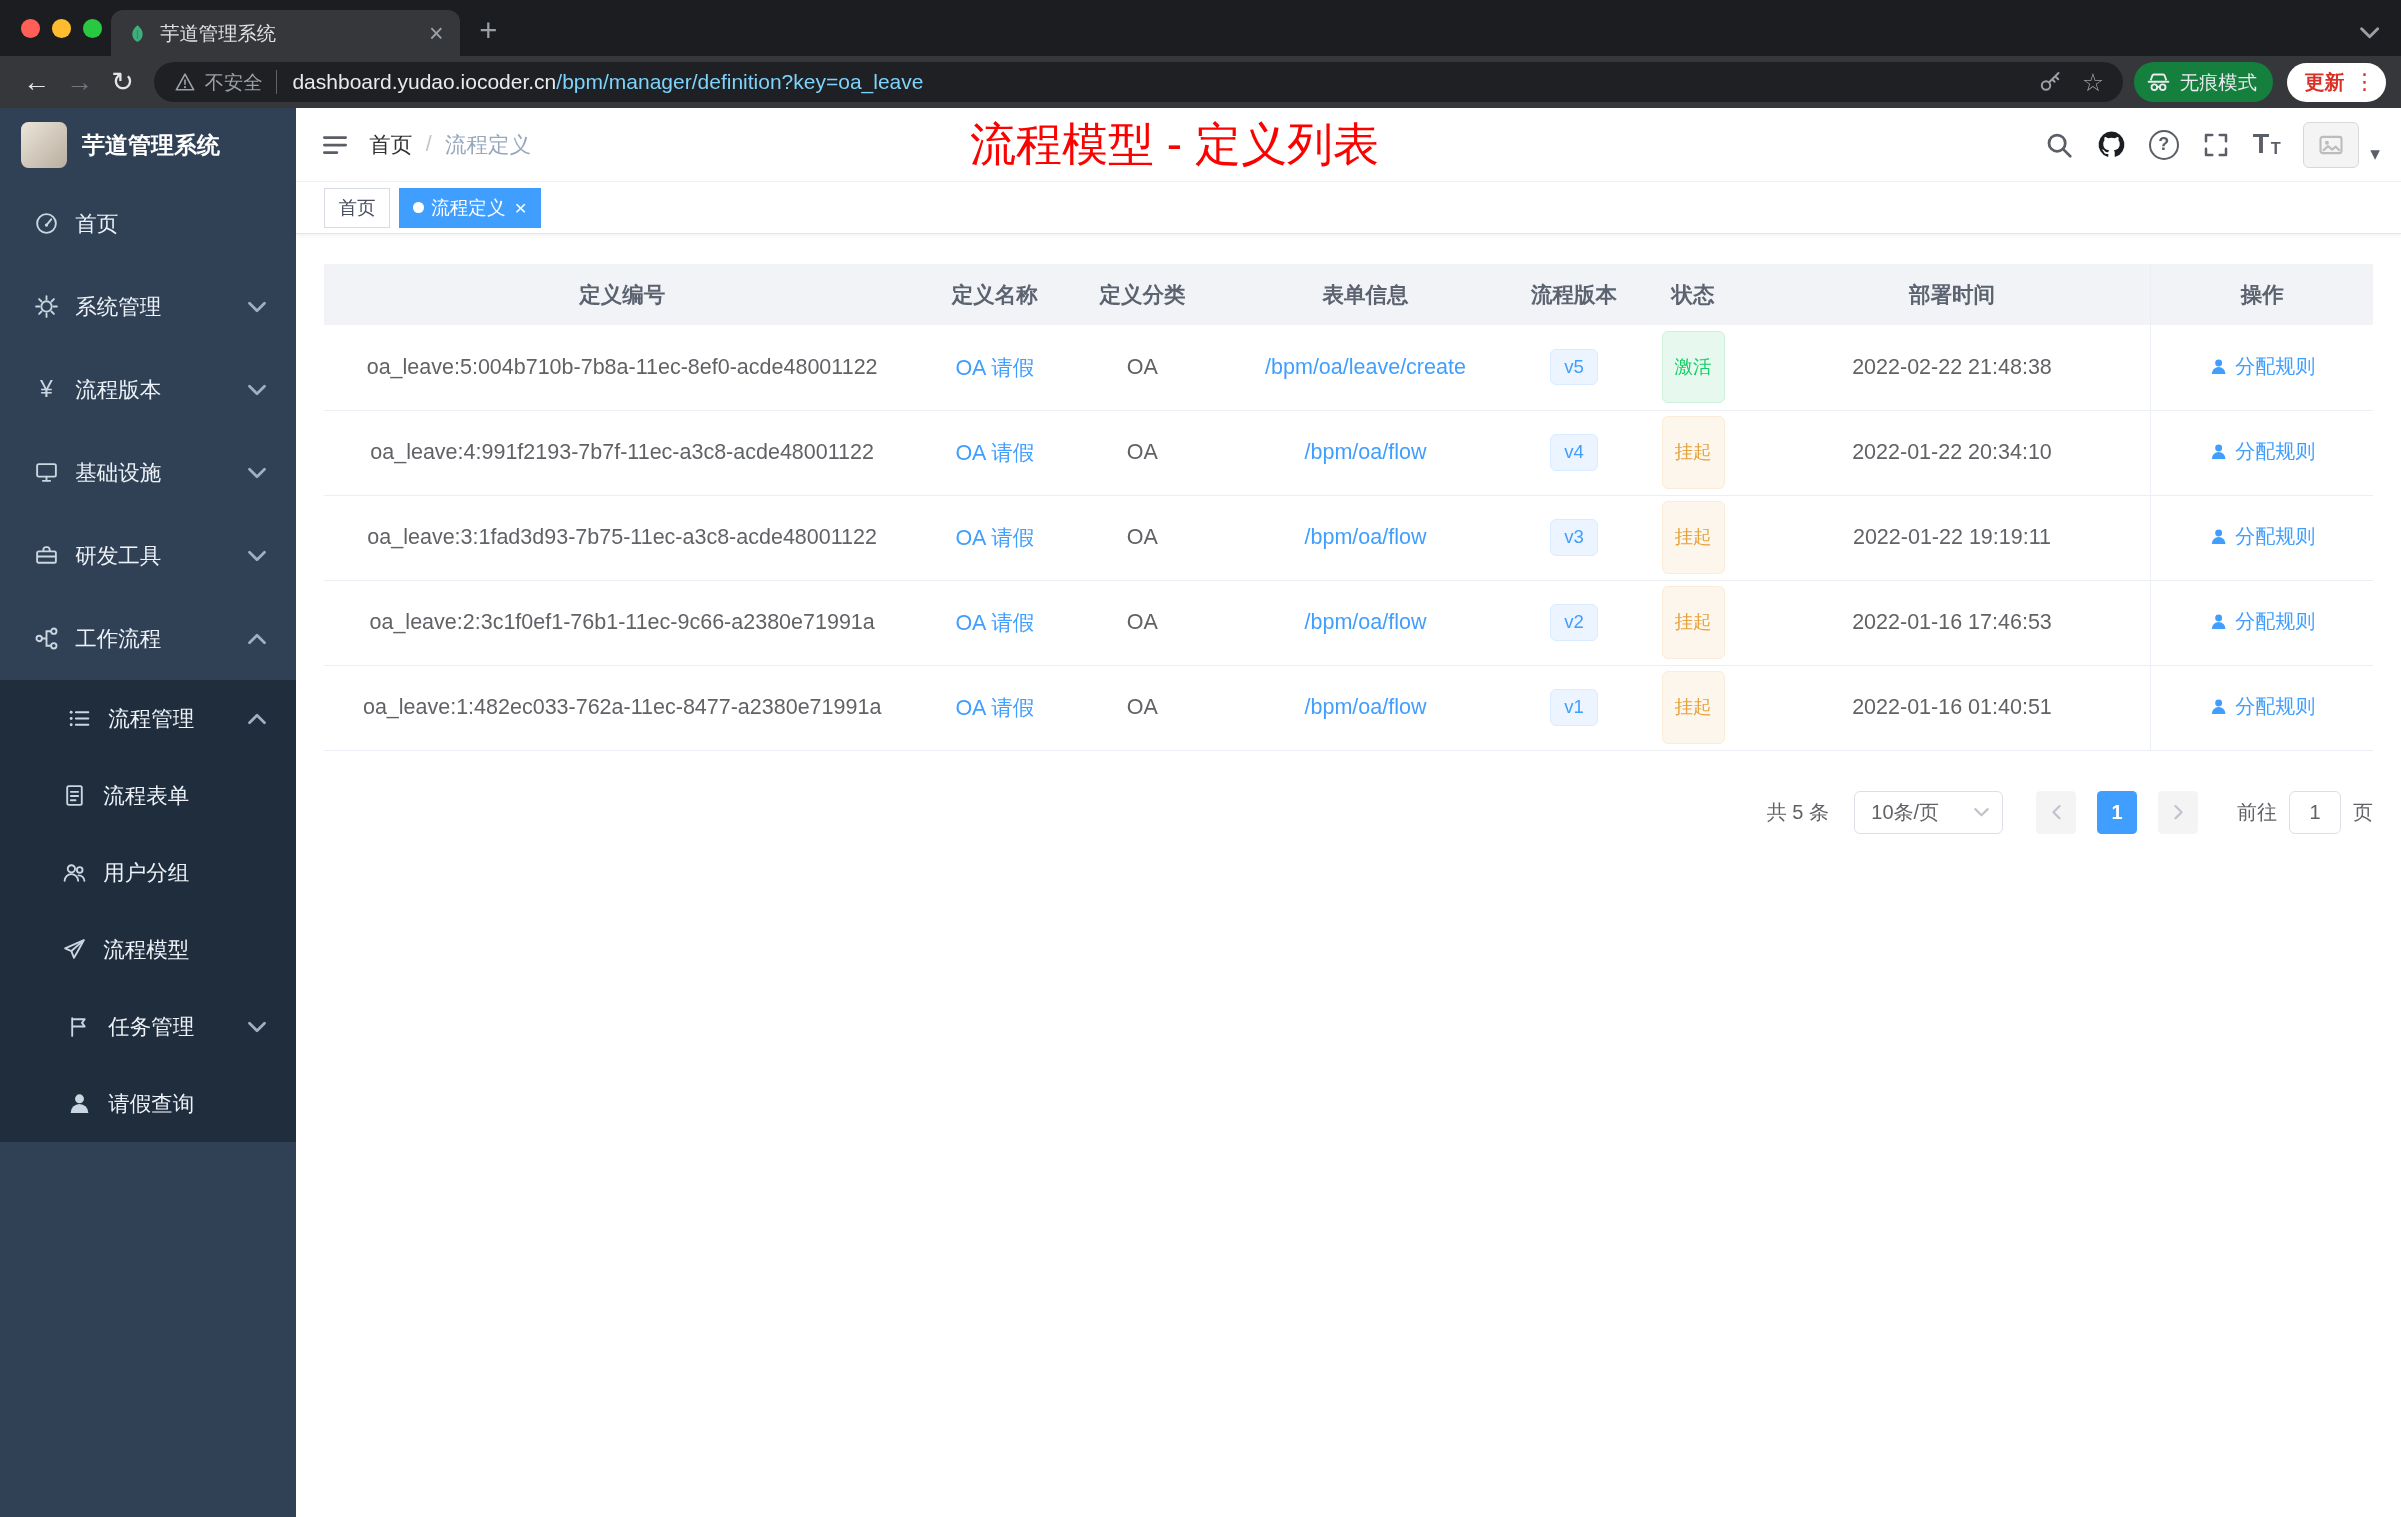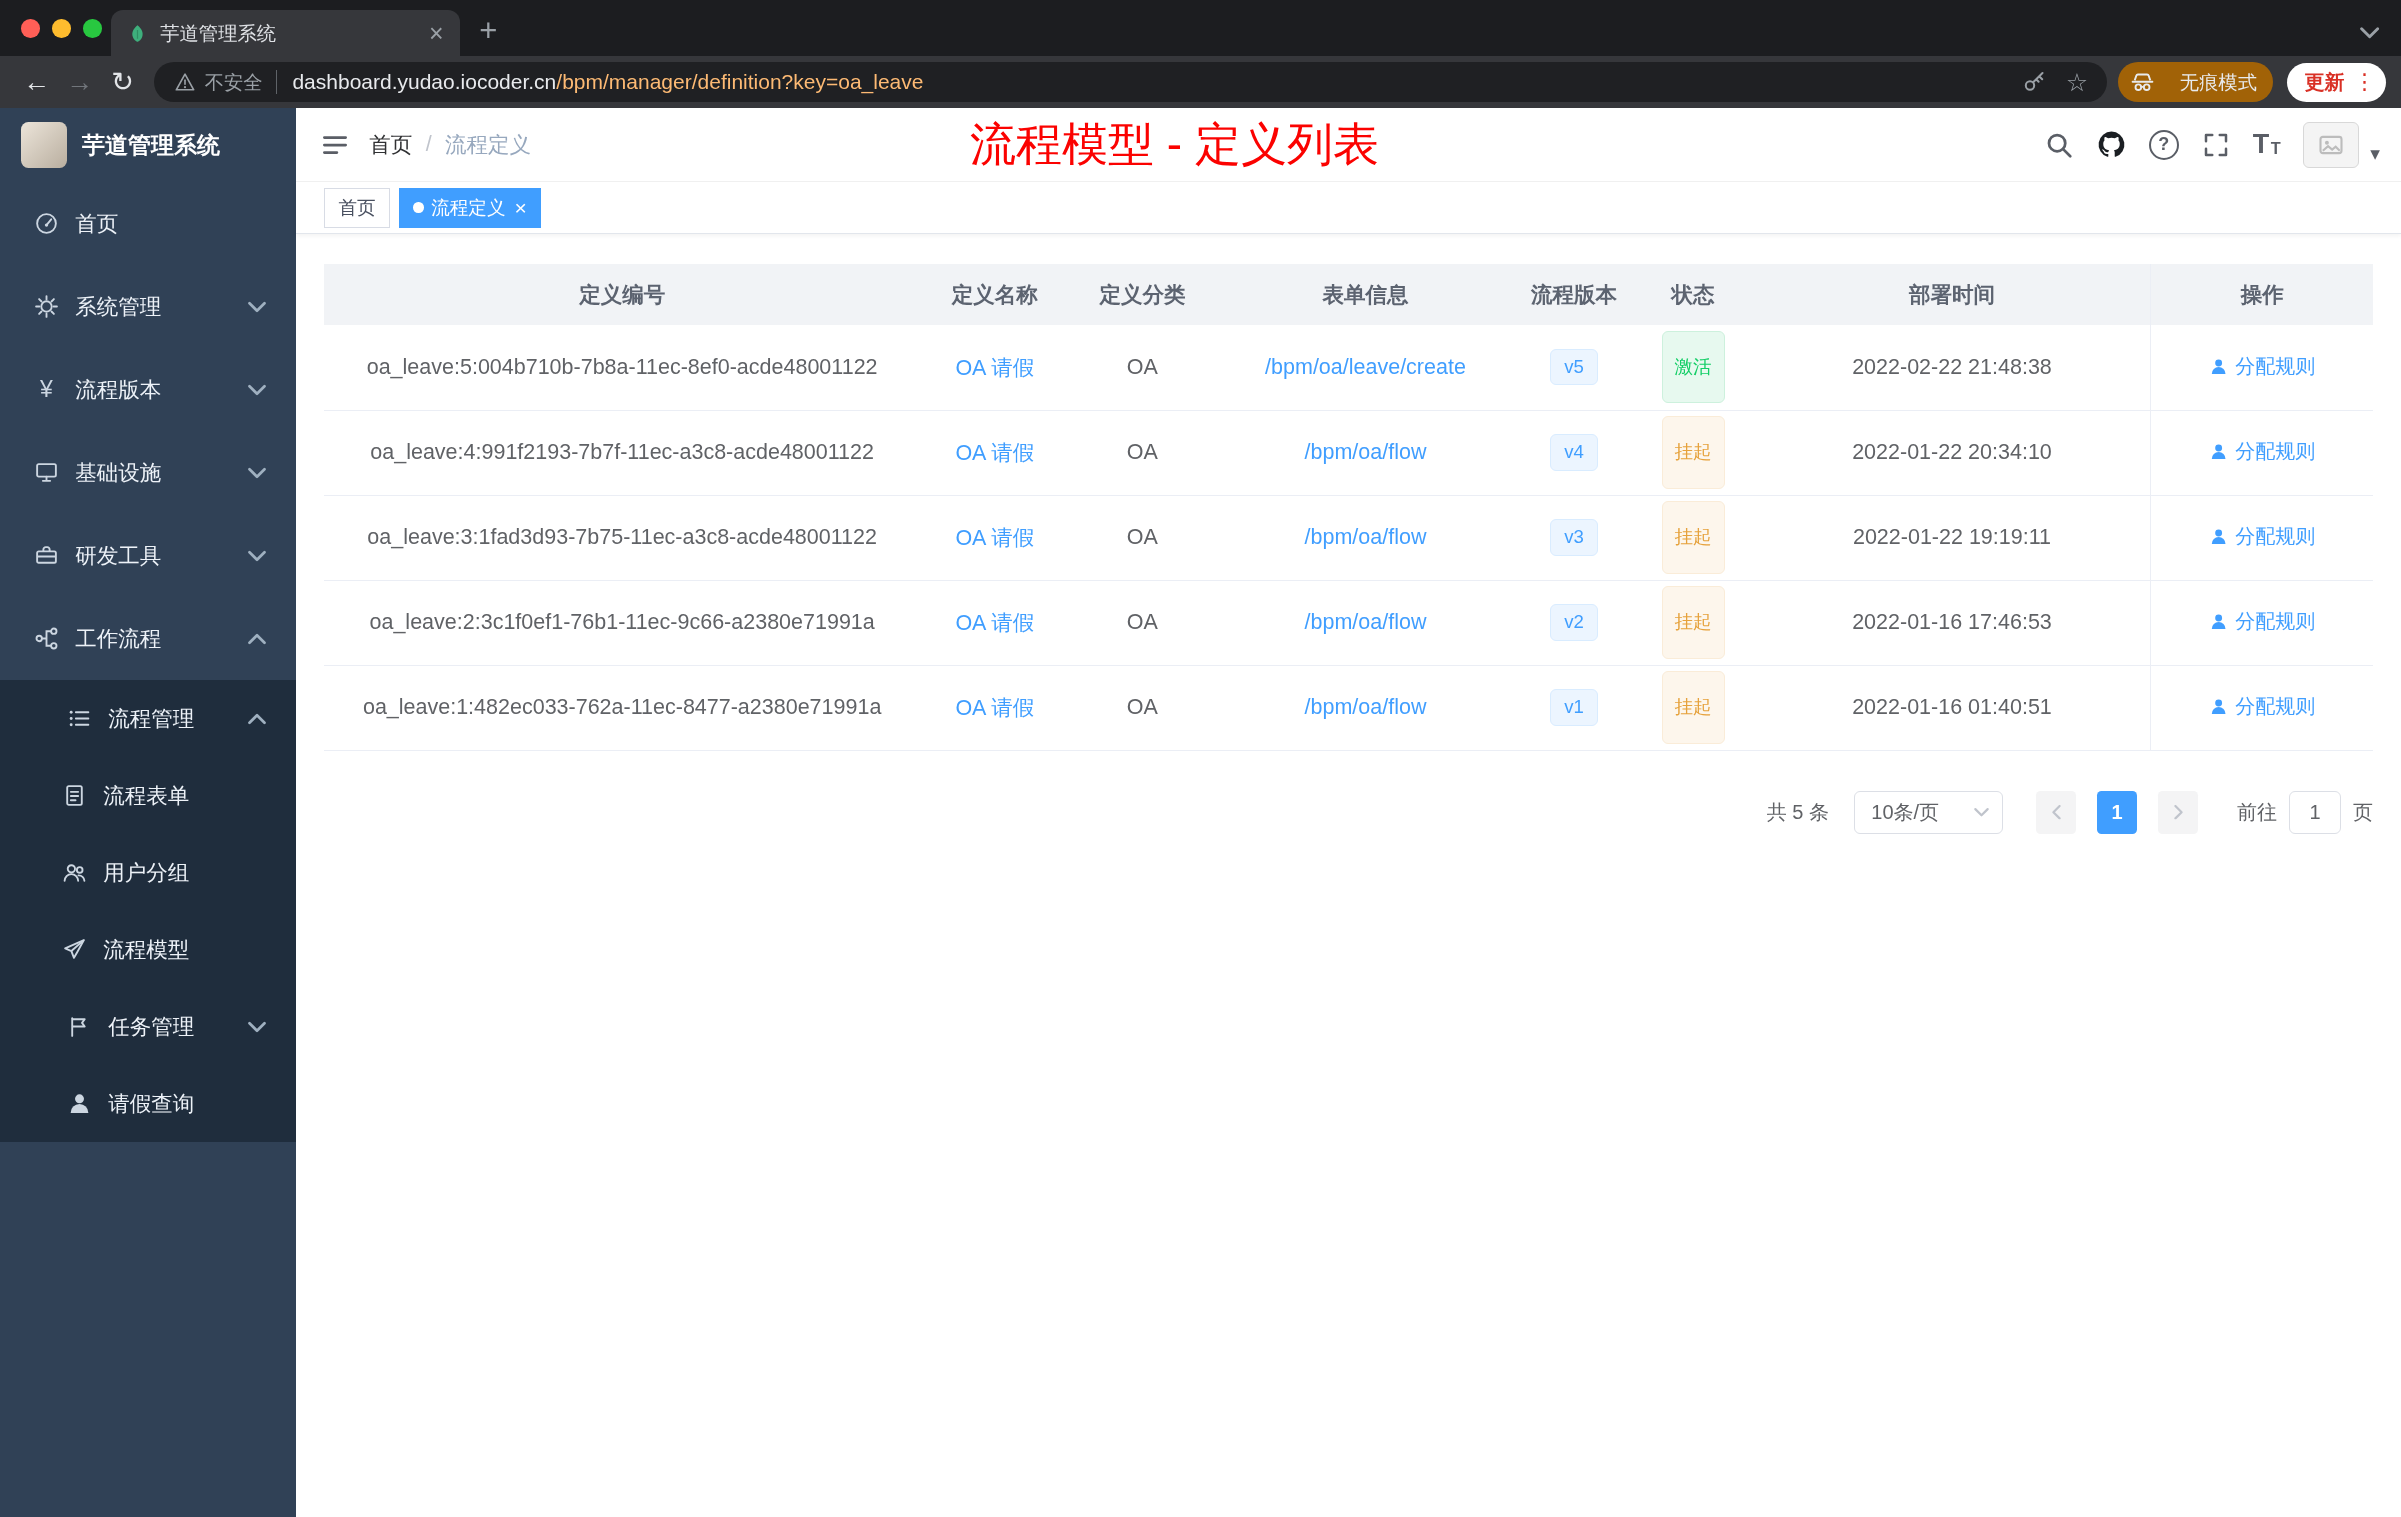--- a/index.html
+++ b/index.html
@@ -21,25 +21,25 @@
   .tabsearch{position:absolute;right:22px;bottom:16.3px;color:#9aa0a6;width:19.3px;height:13.4px}
 
   .toolbar{height:52px;background:#36373b;display:flex;align-items:center;padding:0 15px}
   .nav-ic{width:43px;text-align:center;font-size:27px;color:#e3e5e8;line-height:1}
   .nav-ic.dim{color:#72767c}
   .omnibox{flex:1;height:40px;background:#1f2023;border-radius:20px;display:flex;align-items:center;padding:0 19.3px;margin:0 10.4px;min-width:0}
   .warn-ic{width:22px;height:22px;color:#9aa0a6;margin-right:9px;flex-shrink:0}
   .sec{color:#9aa0a6;font-size:19.3px;margin-right:13.4px}
   .osep{width:1.5px;height:24px;background:#5f6368;margin-right:15px}
   .host{color:#e8eaed;font-size:21px;white-space:nowrap}
-  .path{color:#fdba74;font-size:21px;white-space:nowrap;overflow:hidden;text-overflow:ellipsis}
+  .path{color:#7dd3fc;font-size:21px;white-space:nowrap;overflow:hidden;text-overflow:ellipsis}
   .ospacer{flex:1}
   .key-ic{width:24px;height:24px;color:#9aa0a6;margin:0 19.3px 0 15px;flex-shrink:0}
   .star{color:#9aa0a6;font-size:25px;line-height:1}
-  .incog{display:flex;align-items:center;gap:25px;background:#a16207;border-radius:21px;padding:6.7px 16.3px 6.7px 12px;color:#e8eaed;font-size:19.3px;margin-right:13.4px;white-space:nowrap}
+  .incog{display:flex;align-items:center;gap:9px;background:#15803d;border-radius:21px;padding:6.7px 16.3px 6.7px 12px;color:#e8eaed;font-size:19.3px;margin-right:13.4px;white-space:nowrap}
   .incog-ic{width:25px;height:25px;color:#e8eaed}
   .updatepill{display:flex;align-items:center;gap:9px;background:#ffffff;border-radius:22px;padding:6px 10.4px 6px 18px;color:#d93025;font-size:20px;font-weight:700;white-space:nowrap}
   .udots{font-size:22px;font-weight:400;line-height:1}
 
   
   .app{display:flex;height:1409px}
   .sidebar{width:296px;flex-shrink:0;background:#304156;color:#edf2f8;overflow:hidden}
   .logo-row{height:74px;display:flex;align-items:center;padding:0 21px;gap:15px}
   .logo-avatar{width:46px;height:46px;border-radius:7.4px;background:linear-gradient(135deg,#ece5da,#b9ae9f);flex-shrink:0}
   .logo-title{font-size:23px;font-weight:700;color:#fff;white-space:nowrap}

